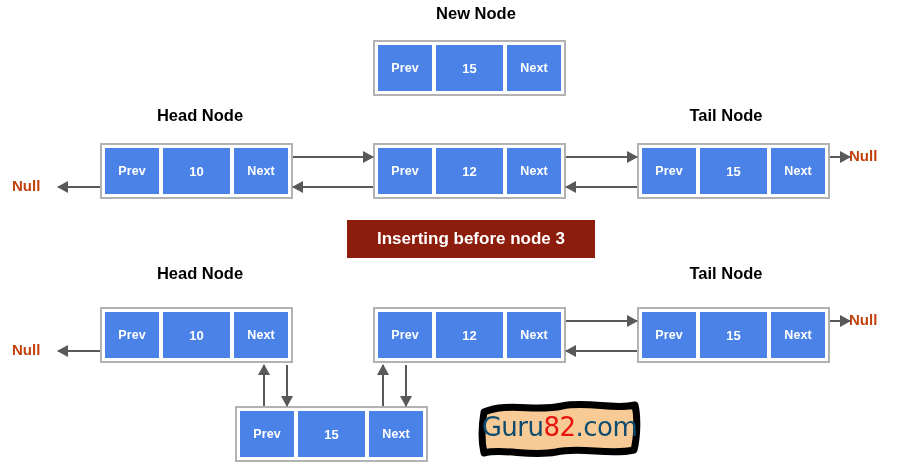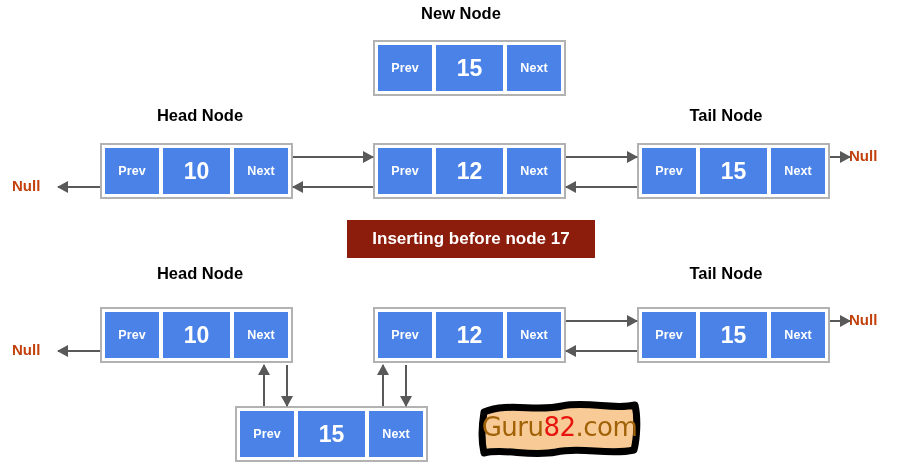--- a/index.html
+++ b/index.html
@@ -41,21 +41,21 @@
     font-weight: bold;
     box-sizing: border-box;
   }
   .cell.ptr {
     width: 54px;
     font-size: 12.5px;
     letter-spacing: 0.1px;
   }
   .cell.val {
     flex: 1 1 auto;
-    font-size: 23px;
+    font-size: 13px;
     text-align: right;
   }
 
   
   .caption {
     position: absolute;
     color: #000000;
     font-size: 16.5px;
     font-weight: bold;
     white-space: nowrap;
@@ -141,29 +141,29 @@
     height: 100%;
     display: flex;
     align-items: center;
     justify-content: center;
     font-size: 26px;
     font-family: "DejaVu Sans", sans-serif;
     letter-spacing: -0.5px;
     padding-bottom: 2px;
     box-sizing: border-box;
   }
-  .logo-text .t-black { color: #a16207; }
+  .logo-text .t-black { color: #0c4a6e; }
   .logo-text .t-red { color: #e8150f; }
 </style>
 </head>
 <body>
 
 <div class="stage">
 
-  <div class="caption" style="left:366px; top:4px; width:190px;">New Node</div>
+  <div class="caption" style="left:381px; top:4px; width:190px;">New Node</div>
 
   <div class="node" style="left:373px; top:40px; width:193px; height:56px;">
     <div class="cell ptr">Prev</div>
     <div class="cell val">15</div>
     <div class="cell ptr">Next</div>
   </div>
 
   <div class="caption" style="left:105px; top:106px; width:190px;">Head Node</div>
   <div class="caption" style="left:631px; top:106px; width:190px;">Tail Node</div>
 
@@ -204,21 +204,21 @@
   </div>
 
   <div class="arrow-h" style="left:566px; top:156px; width:71px;">
     <span class="head-r"></span>
   </div>
 
   <div class="arrow-h" style="left:566px; top:186px; width:71px;">
     <span class="head-l"></span>
   </div>
 
-  <div class="banner" style="left:347px; top:220px; width:248px; height:38px;">Inserting before node 17</div>
+  <div class="banner" style="left:347px; top:220px; width:248px; height:38px;">Inserting before node 3</div>
 
   <div class="caption" style="left:105px; top:264px; width:190px;">Head Node</div>
   <div class="caption" style="left:631px; top:264px; width:190px;">Tail Node</div>
 
   <div class="node" style="left:100px; top:307px; width:193px; height:56px;">
     <div class="cell ptr">Prev</div>
     <div class="cell val">10</div>
     <div class="cell ptr">Next</div>
   </div>
 

